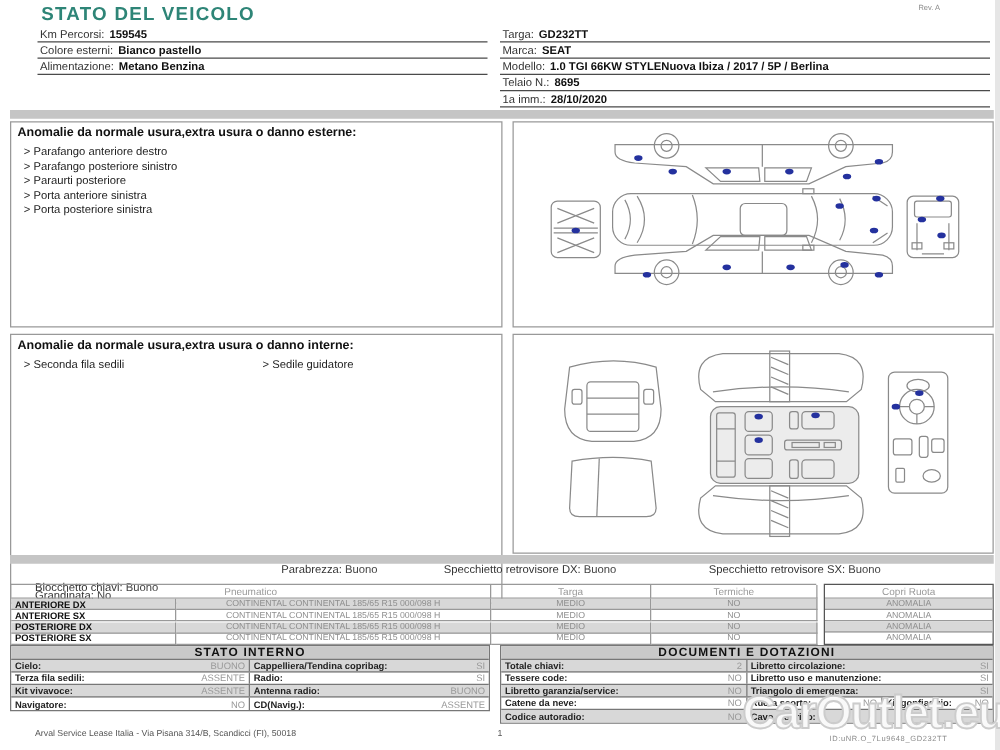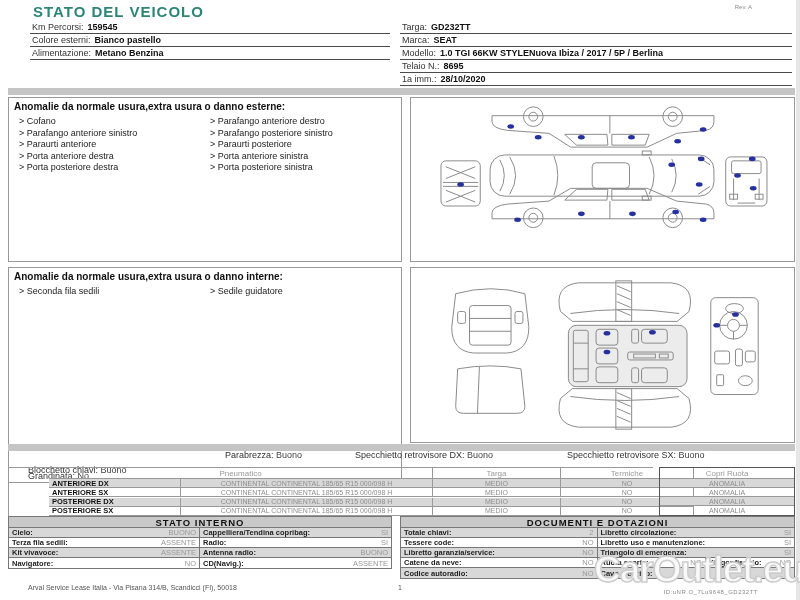--- a/index.html
+++ b/index.html
@@ -31,21 +31,21 @@
   .anom-cols { display:flex; padding:2px 0 0 10px; }
   .anom-cols ul { list-style:none; width:192px; }
   .anom-cols li { font-size:9px; color:#222; line-height:11.5px; white-space:nowrap; }
   .anom-cols li::before { content:"> "; }
 
   .cond { position:absolute; font-size:9px; color:#333; white-space:nowrap; }
   .cond .v { color:#444; }
 
   .tyres { position:absolute; left:8px; top:467px; width:787px; display:flex; gap:6px; }
   .t-main { width:645px; display:grid; grid-template-columns:132px 252px 128px 133px;
-            border-left:1px solid #999; border-top:1px solid #999;padding-left:40px; }
+            border-left:1px solid #999; border-top:1px solid #999; }
   .t-main > div { border-right:1px solid #999; border-bottom:1px solid #999;
                   display:flex; align-items:center; justify-content:center;
                   font-size:7px; color:#8f8f8f; white-space:nowrap; overflow:hidden; }
   .t-main .th { height:11px; font-size:8px; color:#9a9a9a; }
   .span2 { grid-column:1/3; }
   .t-main .td { height:9px; }
   .td.pos { justify-content:flex-start; padding-left:3px; font-weight:bold; color:#111; font-size:7.5px; }
   .shadecell { background:#d8d8d8; }
   .t-copri { width:136px; border:1px solid #555; }
   .t-copri .th { height:11px; border-bottom:1px solid #999; display:flex; align-items:center;
@@ -130,27 +130,20 @@
       <span class="lbl">1a imm.:</span>
       <span class="val">28/10/2020</span>
     </div>
   </div>
 
   <div class="bar bar1"></div>
 
   <div class="panel ext-anom">
     <div class="panel-title">Anomalie da normale usura,extra usura o danno esterne:</div>
     <div class="anom-cols">
-      <ul>
-        <li>Cofano</li>
-        <li>Parafango anteriore sinistro</li>
-        <li>Paraurti anteriore</li>
-        <li>Porta anteriore destra</li>
-        <li>Porta posteriore destra</li>
-      </ul>
       <ul>
         <li>Parafango anteriore destro</li>
         <li>Parafango posteriore sinistro</li>
         <li>Paraurti posteriore</li>
         <li>Porta anteriore sinistra</li>
         <li>Porta posteriore sinistra</li>
       </ul>
     </div>
   </div>
 

